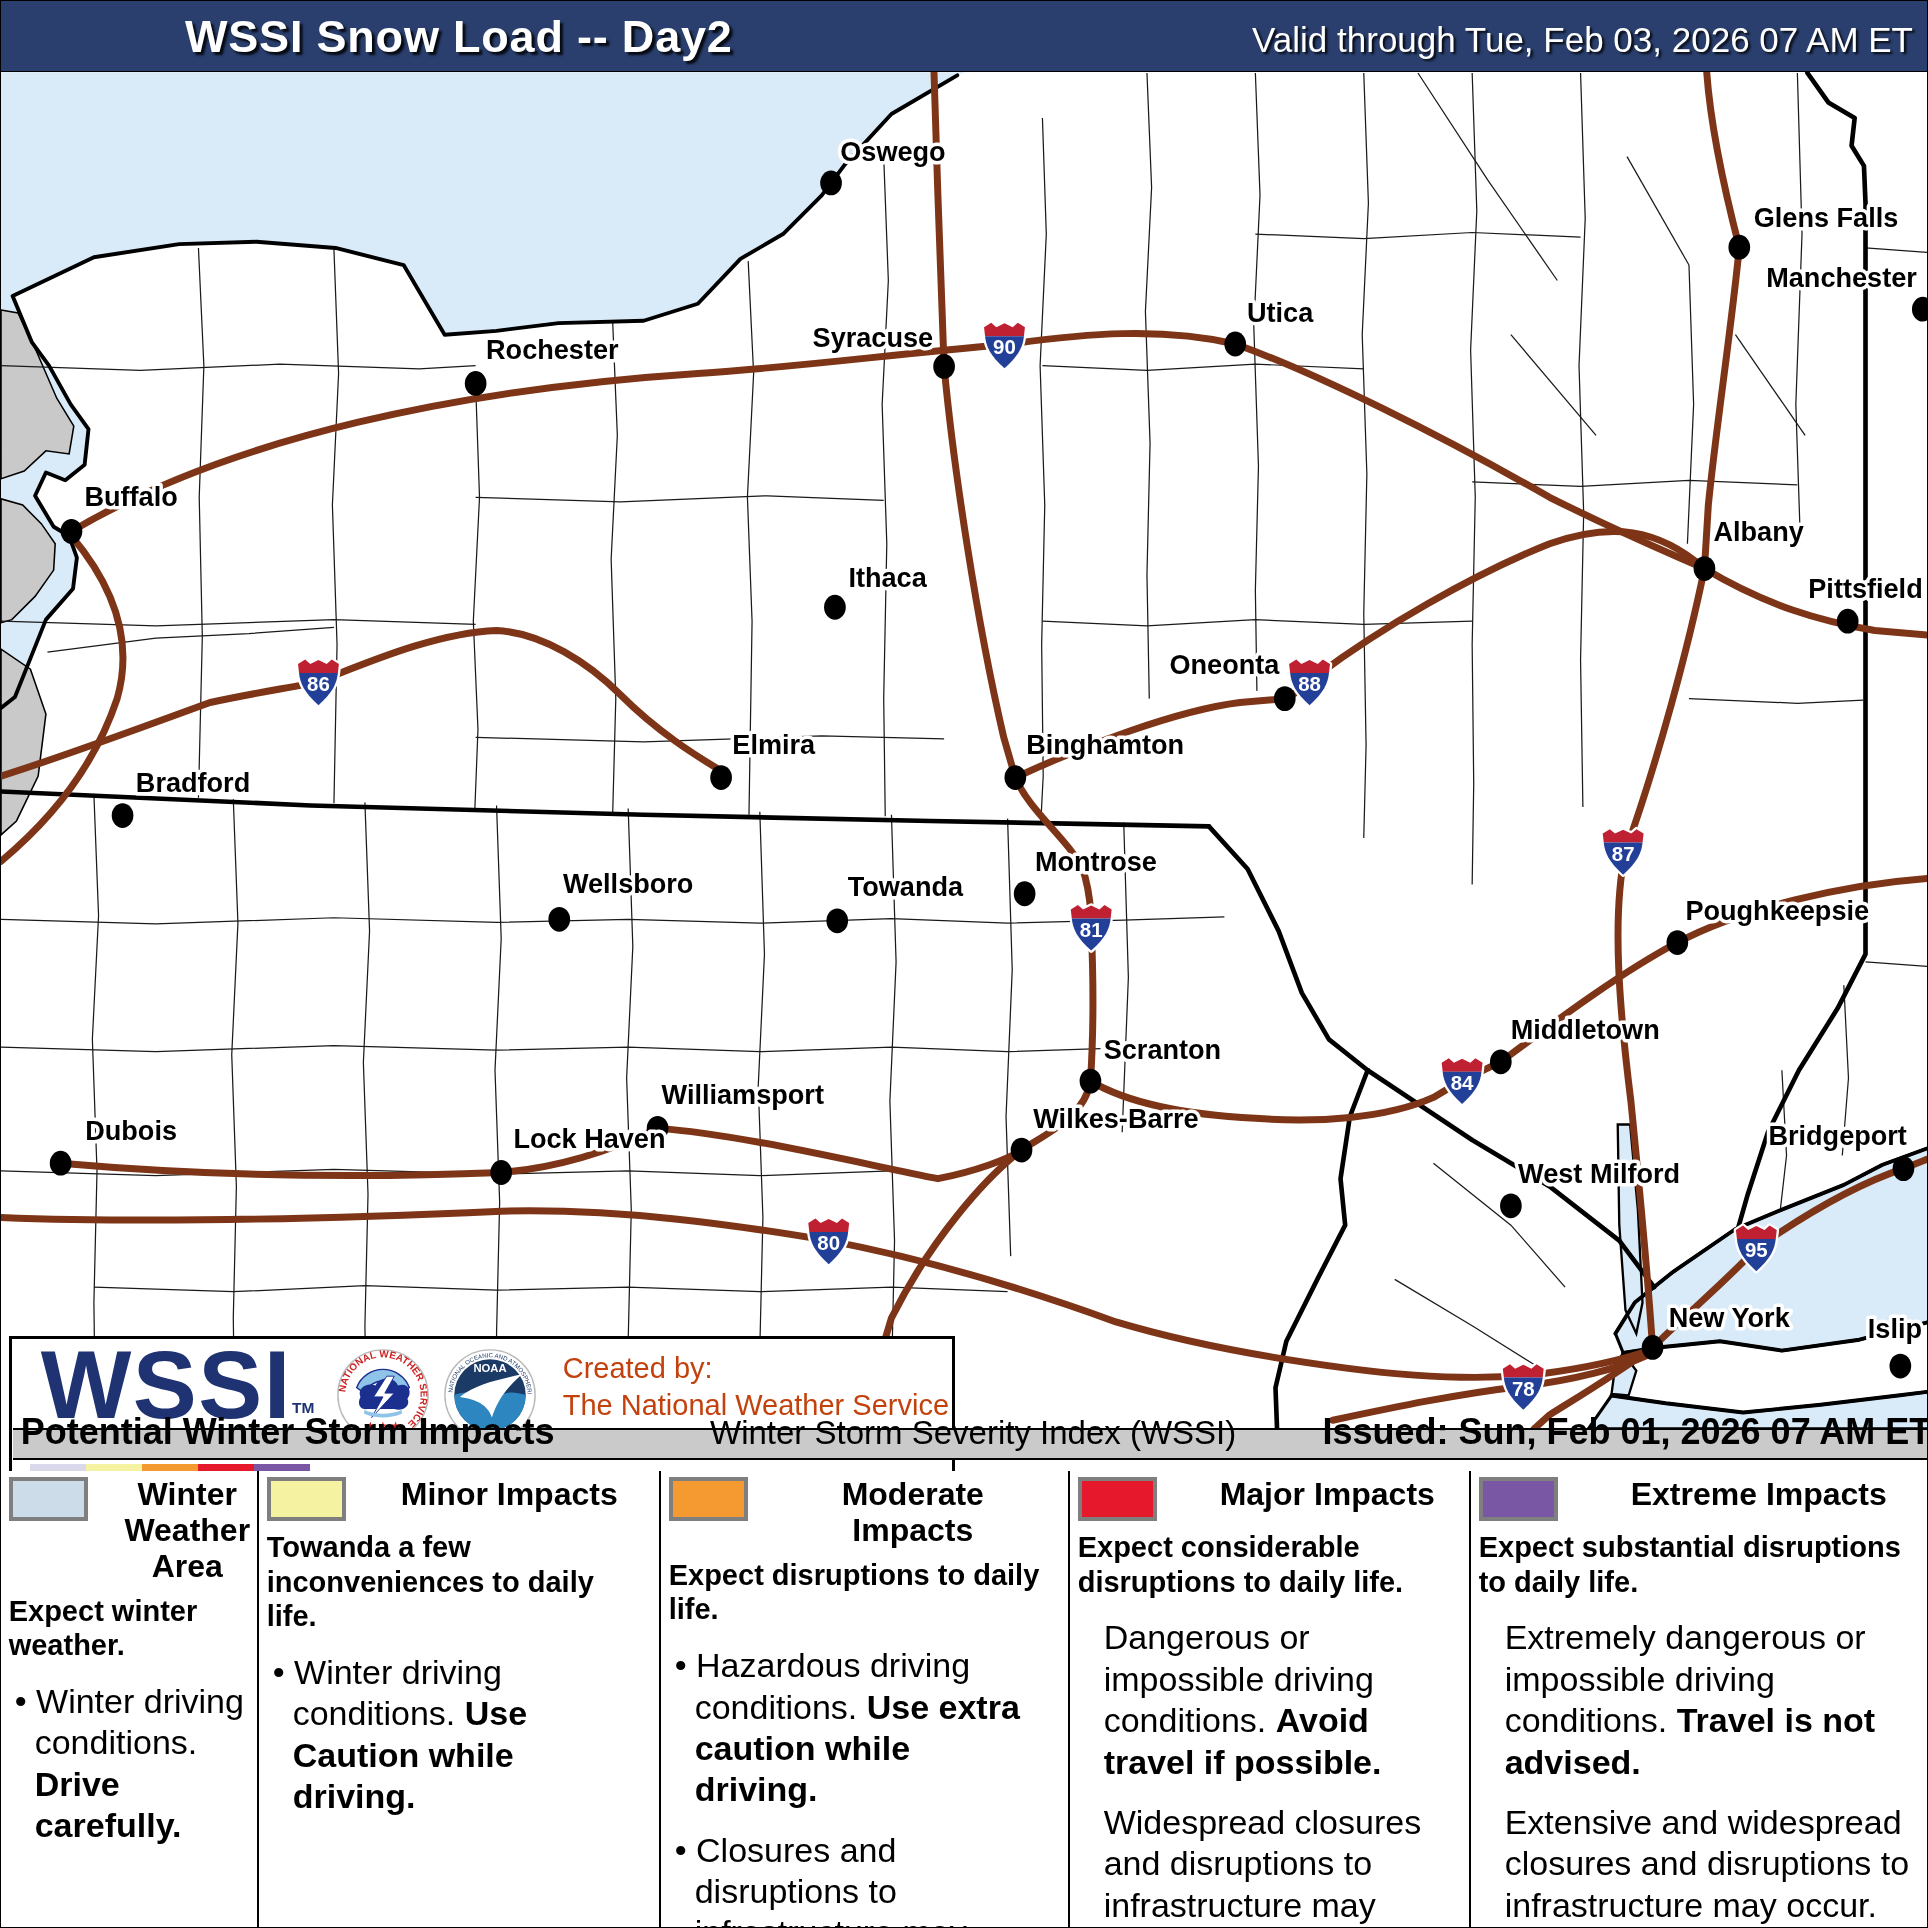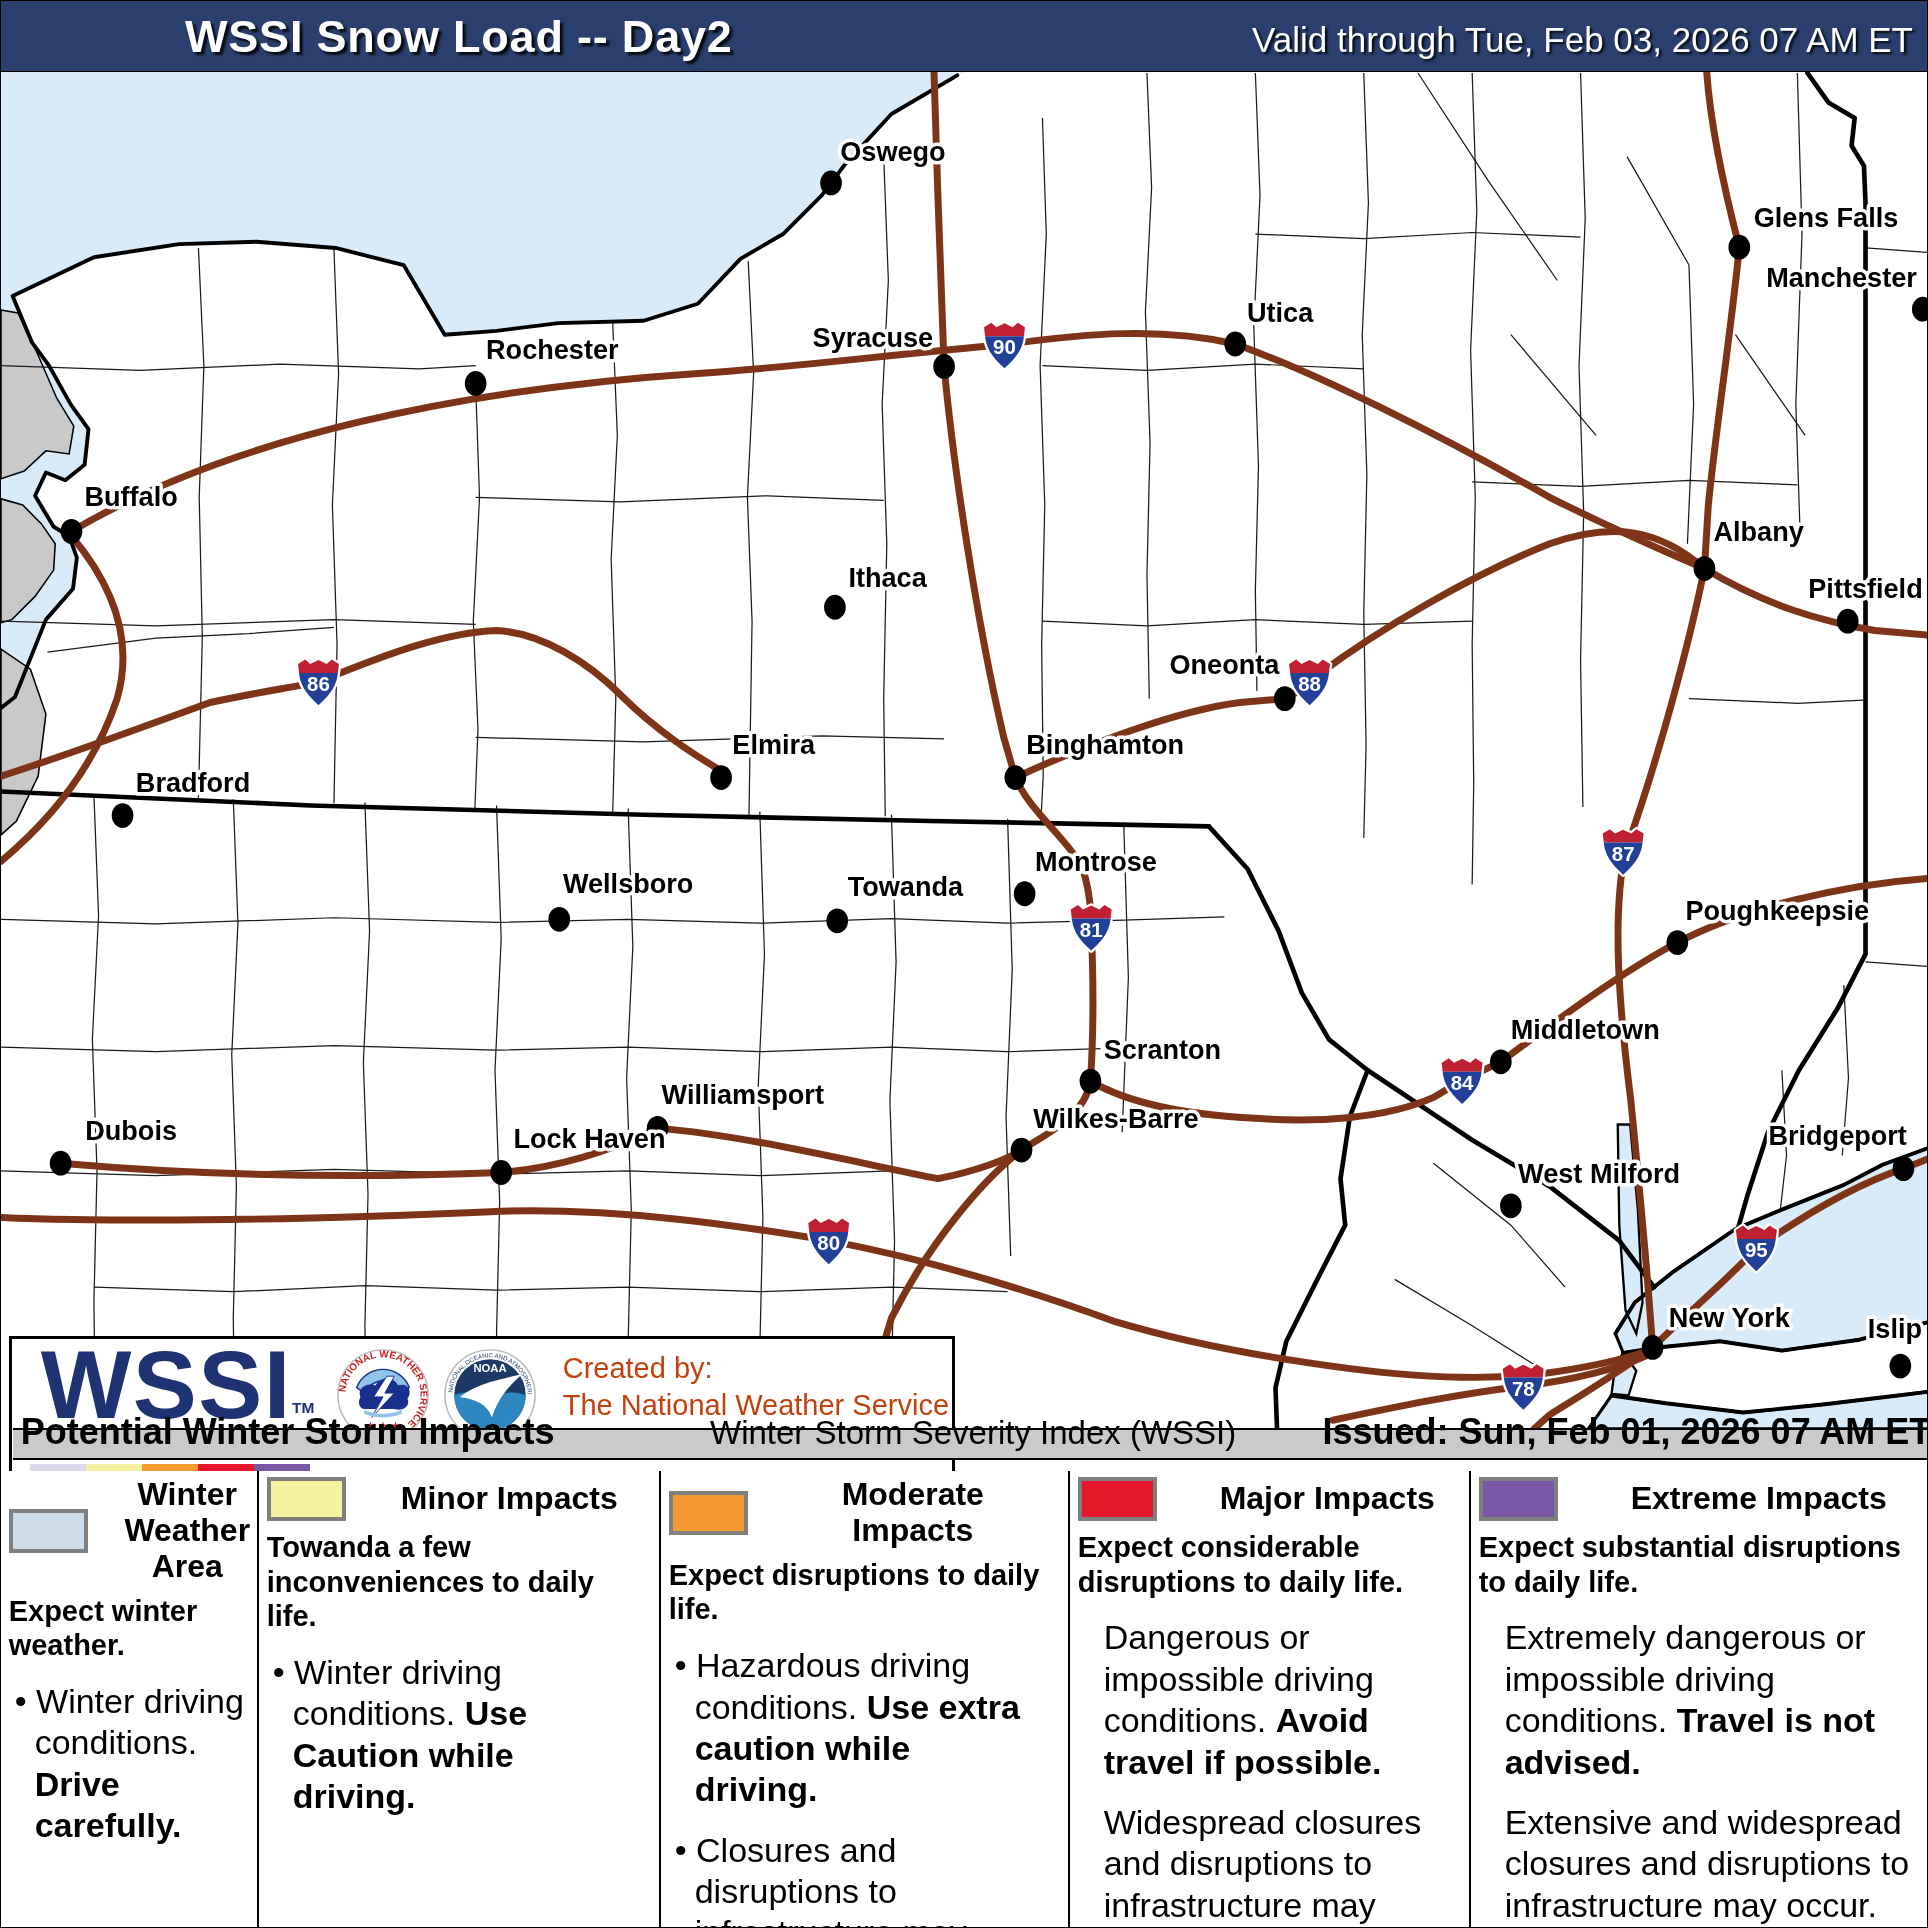--- a/index.html
+++ b/index.html
@@ -28,21 +28,21 @@
   .createdby{position:absolute;left:551px;top:11px;font-size:29px;color:#c2410c;line-height:1.28;}
   
   .graybar{position:absolute;left:12px;top:1427px;width:100%;height:32px;background:#CACACA;border-top:2.3px solid #000;border-bottom:2.3px solid #000;box-sizing:border-box;}
   .graybar .l{position:absolute;left:7.7px;bottom:4.6px;font-size:36px;font-weight:bold;color:#000;white-space:nowrap;}
   .graybar .c{position:absolute;left:697px;bottom:6.2px;font-size:33px;color:#000;white-space:nowrap;}
   .graybar .r{position:absolute;right:7.7px;bottom:4.6px;font-size:36px;font-weight:bold;color:#000000;white-space:nowrap;text-align:center;}
   
   .legend{position:absolute;left:0;top:1470px;width:1928px;height:458px;background:#fff;}
   .col{position:absolute;top:0;height:100%;box-sizing:border-box;padding:4.6px 6.2px 0 7.7px;}
   .col.b{border-left:2.3px solid #000;}
-  .swrow{display:flex;align-items:center;gap:36px;}
+  .swrow{display:flex;align-items:flex-start;gap:36px;}
   .swatch{width:71px;height:36px;border:4.6px solid #7F7F7F;flex:0 0 auto;margin-top:1.5px;}
   .coltitle{flex:1;text-align:center;font-size:32px;font-weight:bold;color:#000;line-height:1.12;padding-top:1.5px;}
   .intro{font-size:29px;font-weight:bold;color:#000;line-height:1.18;margin-top:9.3px;}
   .items{margin-top:18.6px;display:flex;flex-direction:column;gap:18.6px;}
   .item{font-size:34px;color:#000;line-height:1.22;padding-left:26px;}
   .item.bullet{text-indent:-20px;}
   .item b{font-weight:bold;}
 </style>
 </head>
 <body>

